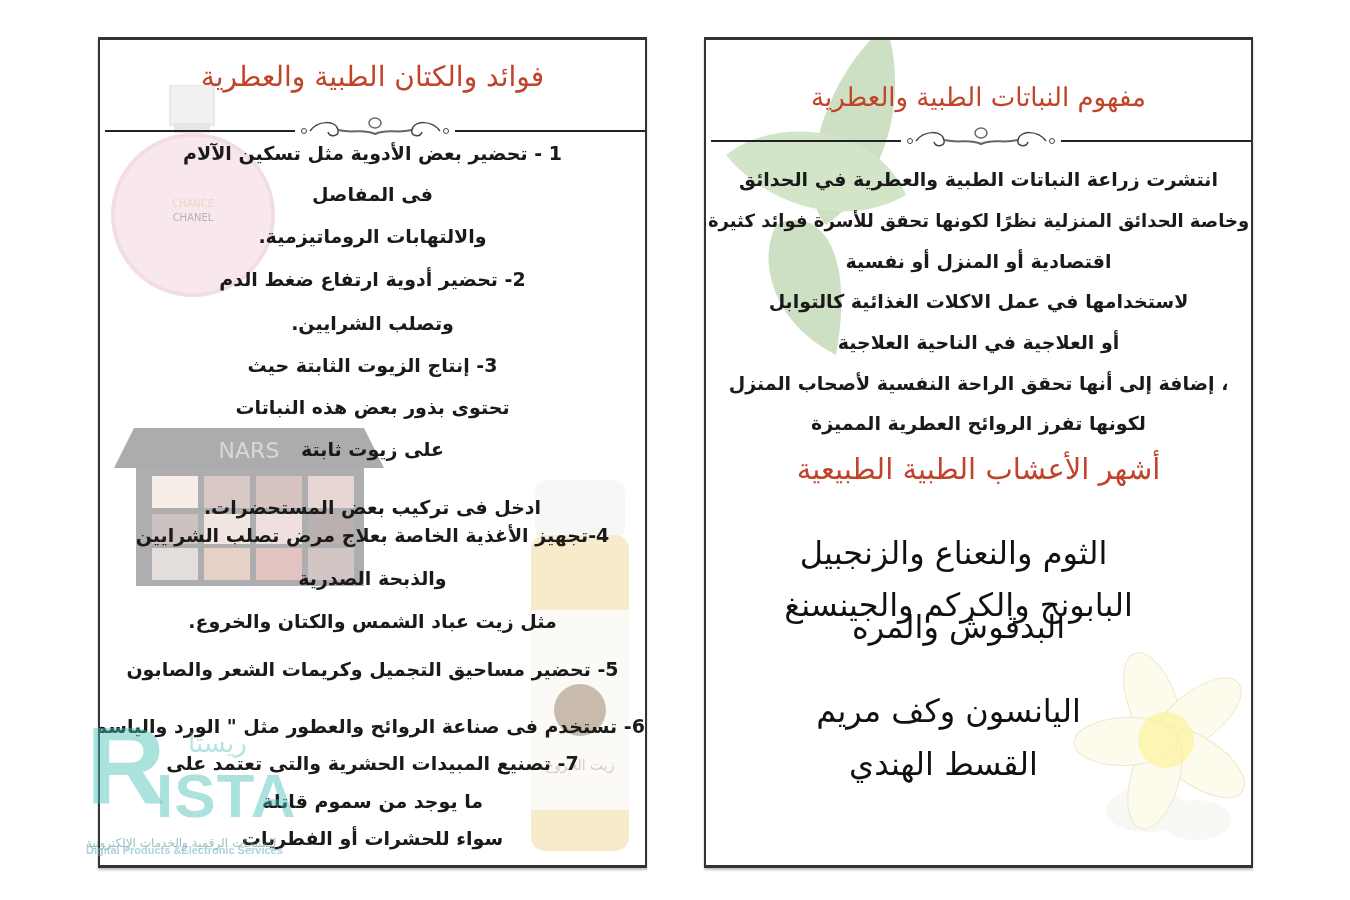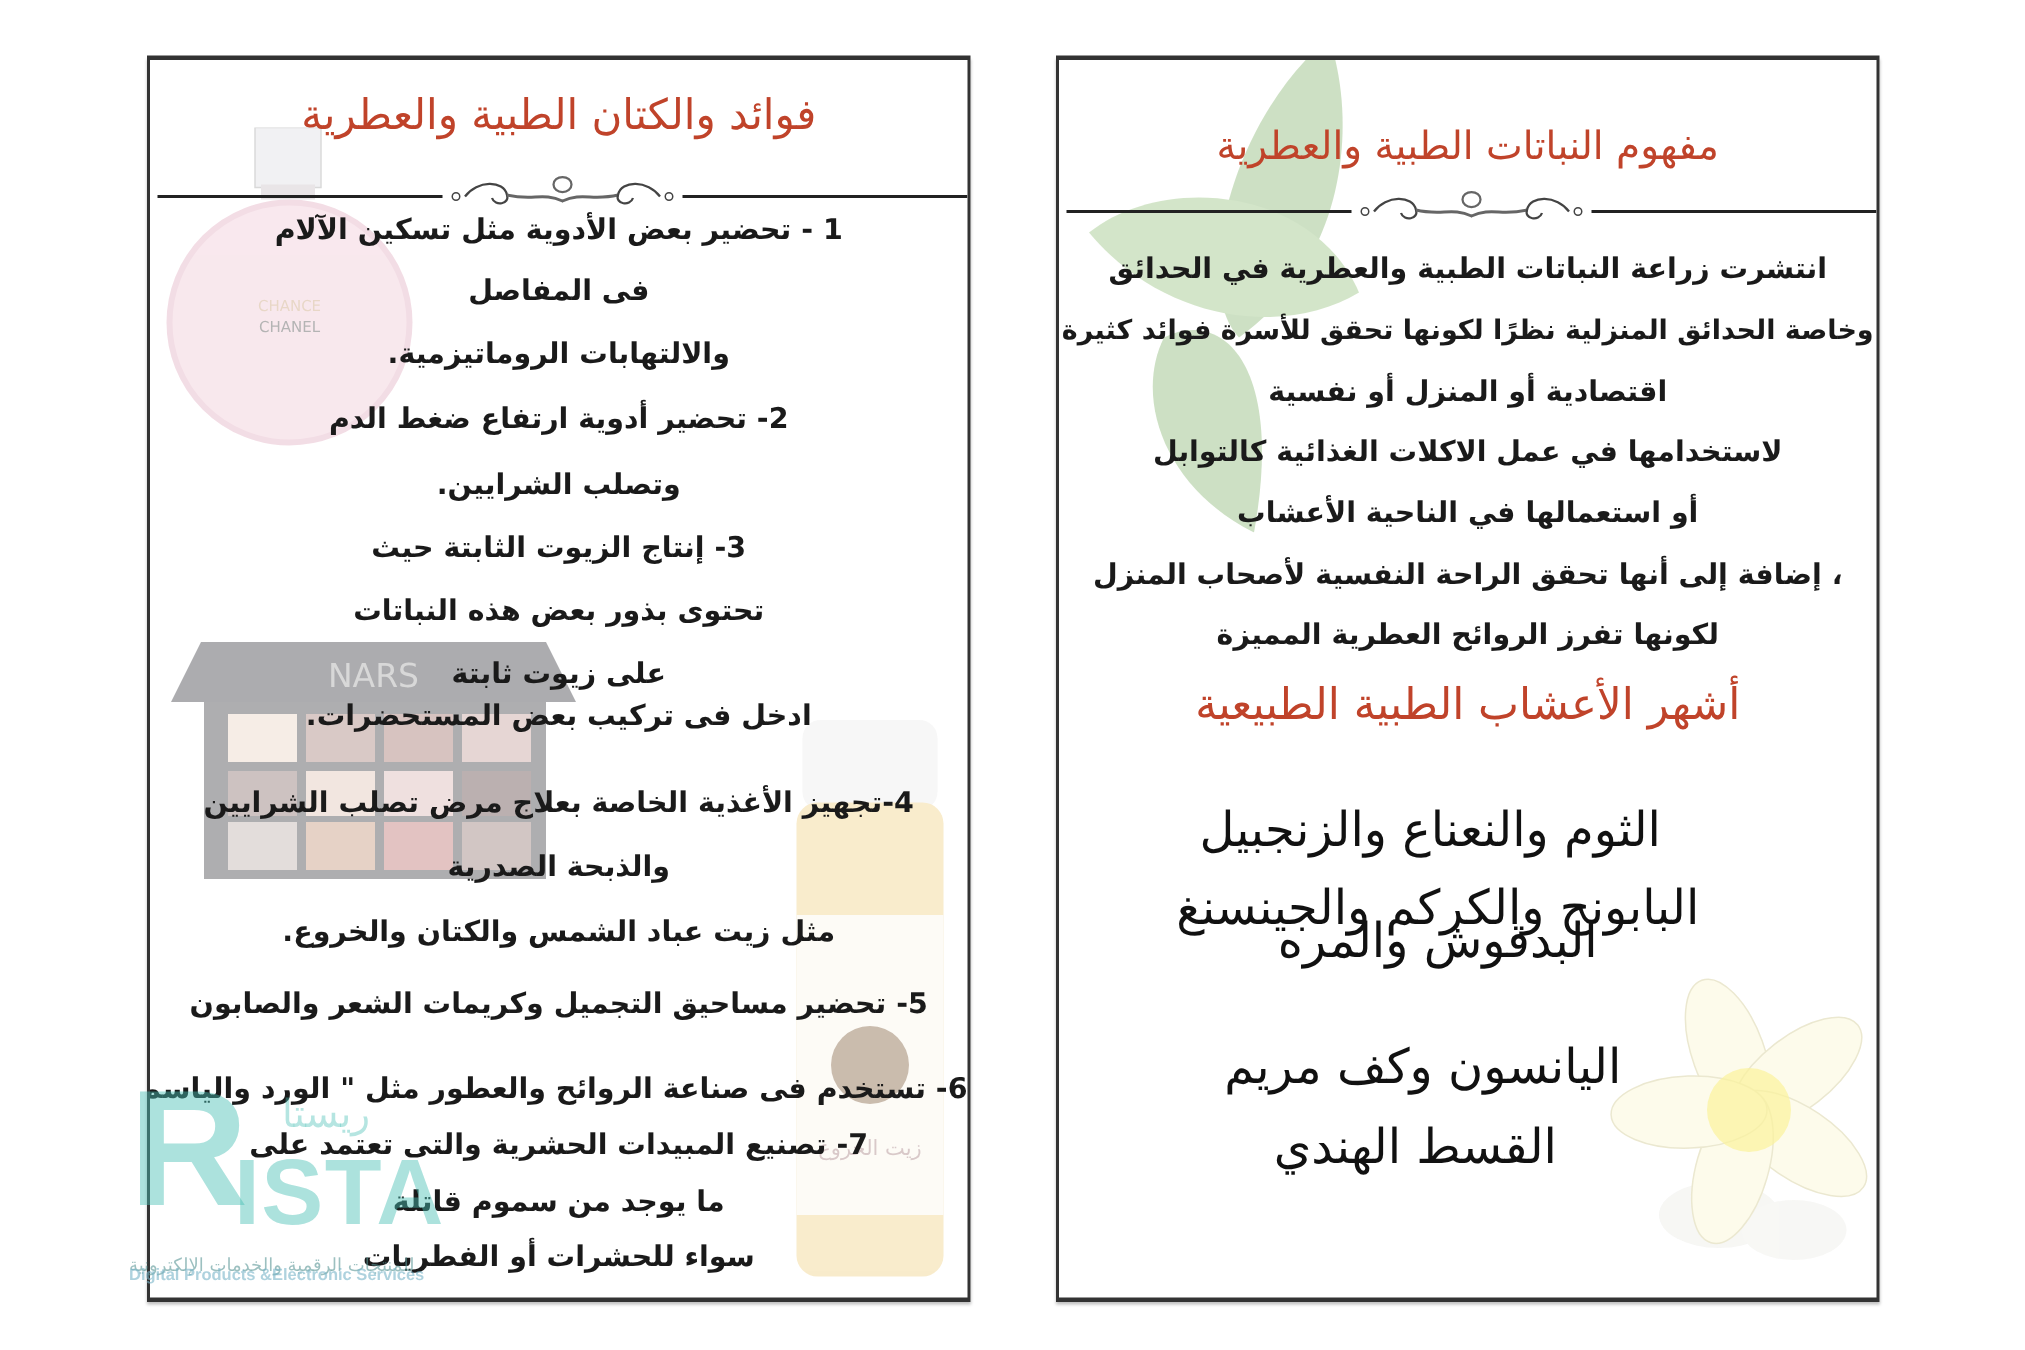--- a/index.html
+++ b/index.html
@@ -104,21 +104,21 @@
 
   <div class="body-lines">
     <div class="ln" style="top:102px;">1 - تحضير بعض الأدوية مثل تسكين الآلام</div>
     <div class="ln" style="top:143px;">فى المفاصل</div>
     <div class="ln" style="top:185px;">والالتهابات الروماتيزمية.</div>
     <div class="ln" style="top:228px;">2- تحضير أدوية ارتفاع ضغط الدم</div>
     <div class="ln" style="top:272px;">وتصلب الشرايين.</div>
     <div class="ln" style="top:314px;">3- إنتاج الزيوت الثابتة حيث</div>
     <div class="ln" style="top:356px;">تحتوى بذور بعض هذه النباتات</div>
     <div class="ln" style="top:398px;">على زيوت ثابتة</div>
-    <div class="ln" style="top:426px;">ادخل فى تركيب بعض المستحضرات.</div>
+    <div class="ln" style="top:456px;">ادخل فى تركيب بعض المستحضرات.</div>
     <div class="ln" style="top:484px;">4-تجهيز الأغذية الخاصة بعلاج مرض تصلب الشرايين</div>
     <div class="ln" style="top:527px;">والذبحة الصدرية</div>
     <div class="ln" style="top:570px;">مثل زيت عباد الشمس والكتان والخروع.</div>
     <div class="ln" style="top:618px;">5- تحضير مساحيق التجميل وكريمات الشعر والصابون</div>
     <div class="ln" style="top:675px;">6- تستخدم فى صناعة الروائح والعطور مثل " الورد والياسمين ".</div>
     <div class="ln" style="top:712px;text-align:center;">7- تصنيع المبيدات الحشرية والتى تعتمد على</div>
     <div class="ln" style="top:750px;">ما يوجد من سموم قاتلة</div>
     <div class="ln" style="top:787px;">سواء للحشرات أو الفطريات</div>
   </div>
 </div>
@@ -158,21 +158,21 @@
       <path d="M140 15 C 132 4, 114 4, 112 14 C 110 20, 120 22, 122 16" fill="none" stroke="#444" stroke-width="1.5"></path>
       <circle cx="146" cy="15" r="2.5" fill="none" stroke="#444"></circle>
     </svg>
   </div>
 
   <div class="body-lines">
     <div class="ln" style="top:128px;">انتشرت زراعة النباتات الطبية والعطرية في الحدائق</div>
     <div class="ln" style="top:170px; font-size:18px;">وخاصة الحدائق المنزلية نظرًا لكونها تحقق للأسرة فوائد كثيرة</div>
     <div class="ln" style="top:210px;">اقتصادية أو المنزل أو نفسية</div>
     <div class="ln" style="top:250px;">لاستخدامها في عمل الاكلات الغذائية كالتوابل</div>
-    <div class="ln" style="top:291px;">أو استعمالها في الناحية الأعشاب</div>
+    <div class="ln" style="top:291px;">أو العلاجية في الناحية العلاجية</div>
     <div class="ln" style="top:332px;">، إضافة إلى أنها تحقق الراحة النفسية لأصحاب المنزل</div>
     <div class="ln" style="top:372px;">لكونها تفرز الروائح العطرية المميزة</div>
   </div>
 
   <div class="title" style="top:412px; font-size:29px;">أشهر الأعشاب الطبية الطبيعية</div>
 
   <div class="body-lines herbs">
     <div class="ln" style="top:494px; left:0; right:50px;">الثوم والنعناع والزنجبيل</div>
     <div class="ln" style="top:546px; left:0; right:40px;">البابونج والكركم والجينسنغ</div>
     <div class="ln" style="top:568px; left:0; right:40px;">البدقوش والمره</div>

